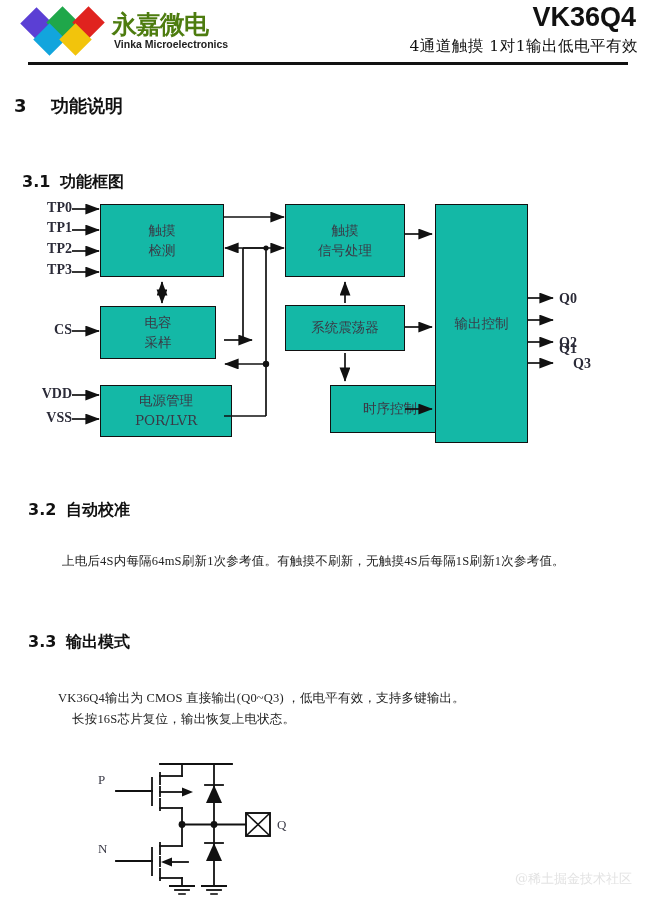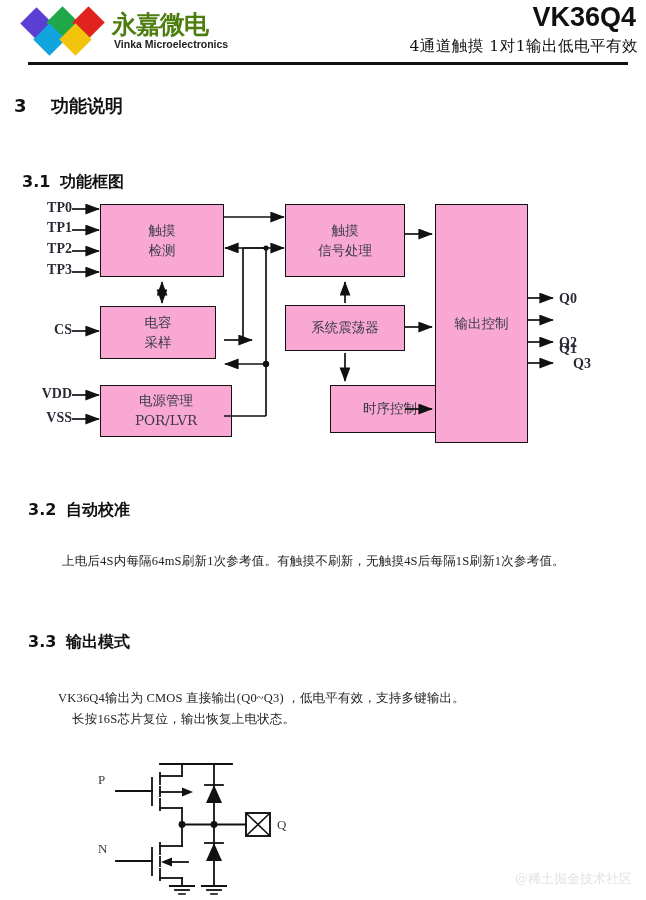--- a/index.html
+++ b/index.html
@@ -121,21 +121,21 @@
   
   #block-diagram {
     position: absolute;
     left: 0; top: 0;
     width: 646px; height: 900px;
     pointer-events: none;
   }
   .blk {
     position: absolute;
     border: 1.6px solid #111;
-    background: #f9a8d4;
+    background: #14b8a6;
     box-sizing: border-box;
     display: flex;
     flex-direction: column;
     align-items: center;
     justify-content: center;
     font-family: "DejaVu Serif", serif;
     font-size: 13.5px;
     color: #3a3a46;
     line-height: 1.45;
     text-align: center;

